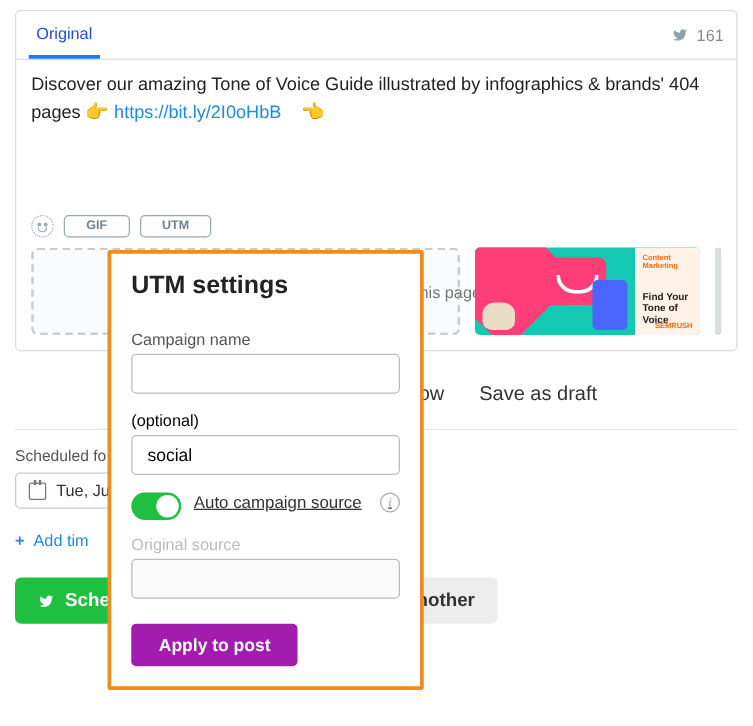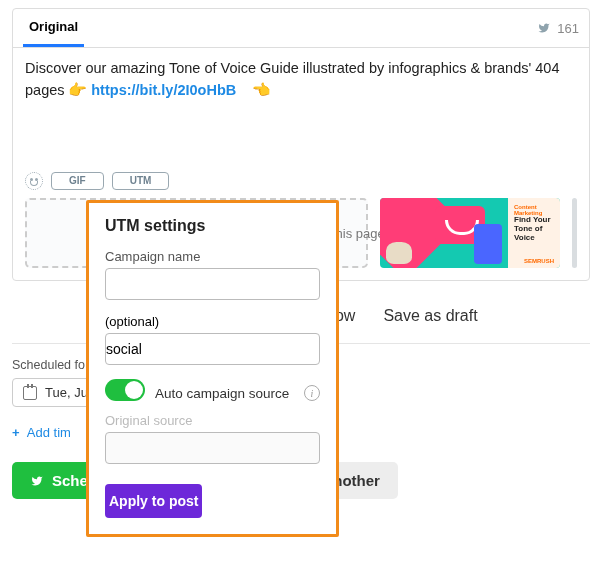--- a/index.html
+++ b/index.html
@@ -23,30 +23,30 @@
     border-bottom:1px solid #ddd; padding:0 10px;
     font-size:13px;
   }
   .tab {
     padding:10px 6px;
     color:#555;
     border-bottom:3px solid transparent;
     cursor:pointer;
   }
   .tab.active {
-    color:#000000; font-weight:700;
+    color:#1d4ed8; font-weight:400;
     border-bottom:3px solid #1e78ff;
   }
   .char-count {
     color:#888; display:flex; align-items:center; gap:6px;
   }
   .compose {
     padding:10px 12px; font-size:14.5px; line-height:1.45; color:#222; min-height:120px;
   }
-  .compose a { color:#1e8ae4; text-decoration:none;font-weight:bold; }
+  .compose a { color:#1e8ae4; text-decoration:none; }
   .emoji-ptr { font-size:15px; }
 
   .compose-tools {
     display:flex; gap:8px; align-items:center;
     padding:4px 12px 8px;
   }
   .mini-btn {
     border:1.5px solid #9aa8b1; border-radius:4px;
     color:#6f8290; font-size:10px; font-weight:700;
     padding:1px 17px; line-height:14px; cursor:pointer;
@@ -84,21 +84,21 @@
   }
   .preview {
     width:180px; height:70px; background:#14c9b1; border-radius:4px; position:relative;
     overflow:hidden;
   }
   .preview .stripe1 { position:absolute; left:-15px; top:-15px; width:80px; height:80px; background:#ff3d77; transform:rotate(45deg); }
   .preview .smile-box { position:absolute; left:55px; top:8px; width:50px; height:38px; background:#ff3d77; border-radius:6px; }
   .preview .smile-box::after { content:""; position:absolute; left:10px; top:14px; width:28px; height:12px; border:3px solid #fff; border-top:none; border-radius:0 0 20px 20px; }
   .preview .block-right { position:absolute; right:0; top:0; bottom:0; width:52px; background:#fff2e6; padding:6px; }
   .preview .block-right .t1 { font-size:6px; font-weight:700; color:#ff6a00; }
-  .preview .block-right .t2 { font-size:8px; font-weight:700; color:#222; margin-top:0; line-height:1.1; }
+  .preview .block-right .t2 { font-size:8px; font-weight:700; color:#222; margin-top:18px; line-height:1.1; }
   .preview .block-right .t3 { font-size:6px; font-weight:700; color:#ff6a00; position:absolute; bottom:4px; right:6px;}
   .preview .dog { position:absolute; left:6px; bottom:4px; width:26px; height:22px; background:#e8dcc6; border-radius:40% 40% 30% 30%; }
   .preview .phone { position:absolute; right:58px; bottom:4px; width:28px; height:40px; background:#4a66ff; border-radius:4px; }
   .scroll-ind { width:5px; height:70px; background:#d9dde0; border-radius:3px; }
 
   .section-row {
     display:flex; gap:28px; padding:18px 0 8px;
     font-size:16px; color:#333; font-weight:500;
     border-bottom:1px solid #e5e5e5;
     margin-top:8px;
@@ -132,44 +132,44 @@
   .popover {
     position:absolute;
     left:86px; top:200px;
     width:253px;
     background:#fff;
     border:3px solid #f28b19;
     border-radius:2px;
     padding:14px 16px 16px;
     z-index:50;
   }
-  .popover h3 { margin:0 0 14px; font-size:16px; font-weight:700; color:#222; }
+  .popover h3 { margin:0 0 24px; font-size:20px; font-weight:700; color:#222; }
   .field-label { font-size:13px; color:#555; margin-bottom:4px; display:flex; justify-content:space-between;}
   .field-label .optional { color:#000000; }
   .field-input {
-    width:100%; border:1px solid #bbb; border-radius:4px; padding:7px 0; font-size:14px; margin-bottom:14px;
+    width:100%; border:1px solid #bbb; border-radius:4px; padding:7px 12px; font-size:14px; margin-bottom:14px;
     outline:none;
   }
   .field-input:disabled { background:#fafafa; color:#aaa; }
-  .toggle-row { display:flex; align-items:flex-end; gap:10px; margin-bottom:12px; }
+  .toggle-row { display:flex; align-items:flex-start; gap:10px; margin-bottom:12px;text-decoration:underline; }
   .toggle {
     width:40px; height:22px; border-radius:11px; background:#1fbf3f; position:relative; cursor:pointer;
   }
   .toggle .knob {
     position:absolute; right:2px; top:2px; width:18px; height:18px; border-radius:50%; background:#fff;
   }
   .toggle-label { font-size:13.5px; color:#333; flex:1; }
   .info-i {
     width:16px; height:16px; border:1px solid #aaa; border-radius:50%;
     display:flex; align-items:center; justify-content:center;
     font-size:10px; color:#999; font-style:italic; font-family:Georgia,serif;
   }
   .btn-apply {
-    background:#6d28d9; color:#fff; border:none; border-radius:4px;
-    padding:9px 4px; font-size:14px; font-weight:600; cursor:pointer; margin-top:6px;
+    background:#a21caf; color:#fff; border:none; border-radius:4px;
+    padding:9px 22px; font-size:14px; font-weight:600; cursor:pointer; margin-top:6px;
   }
   .disabled-label { color:#bbb; font-size:13px; margin-bottom:4px;}
 </style>
 </head>
 <body>
 
 <div class="panel">
   <div class="tab-bar">
     <div class="tab active">Original</div>
     <div class="char-count">

